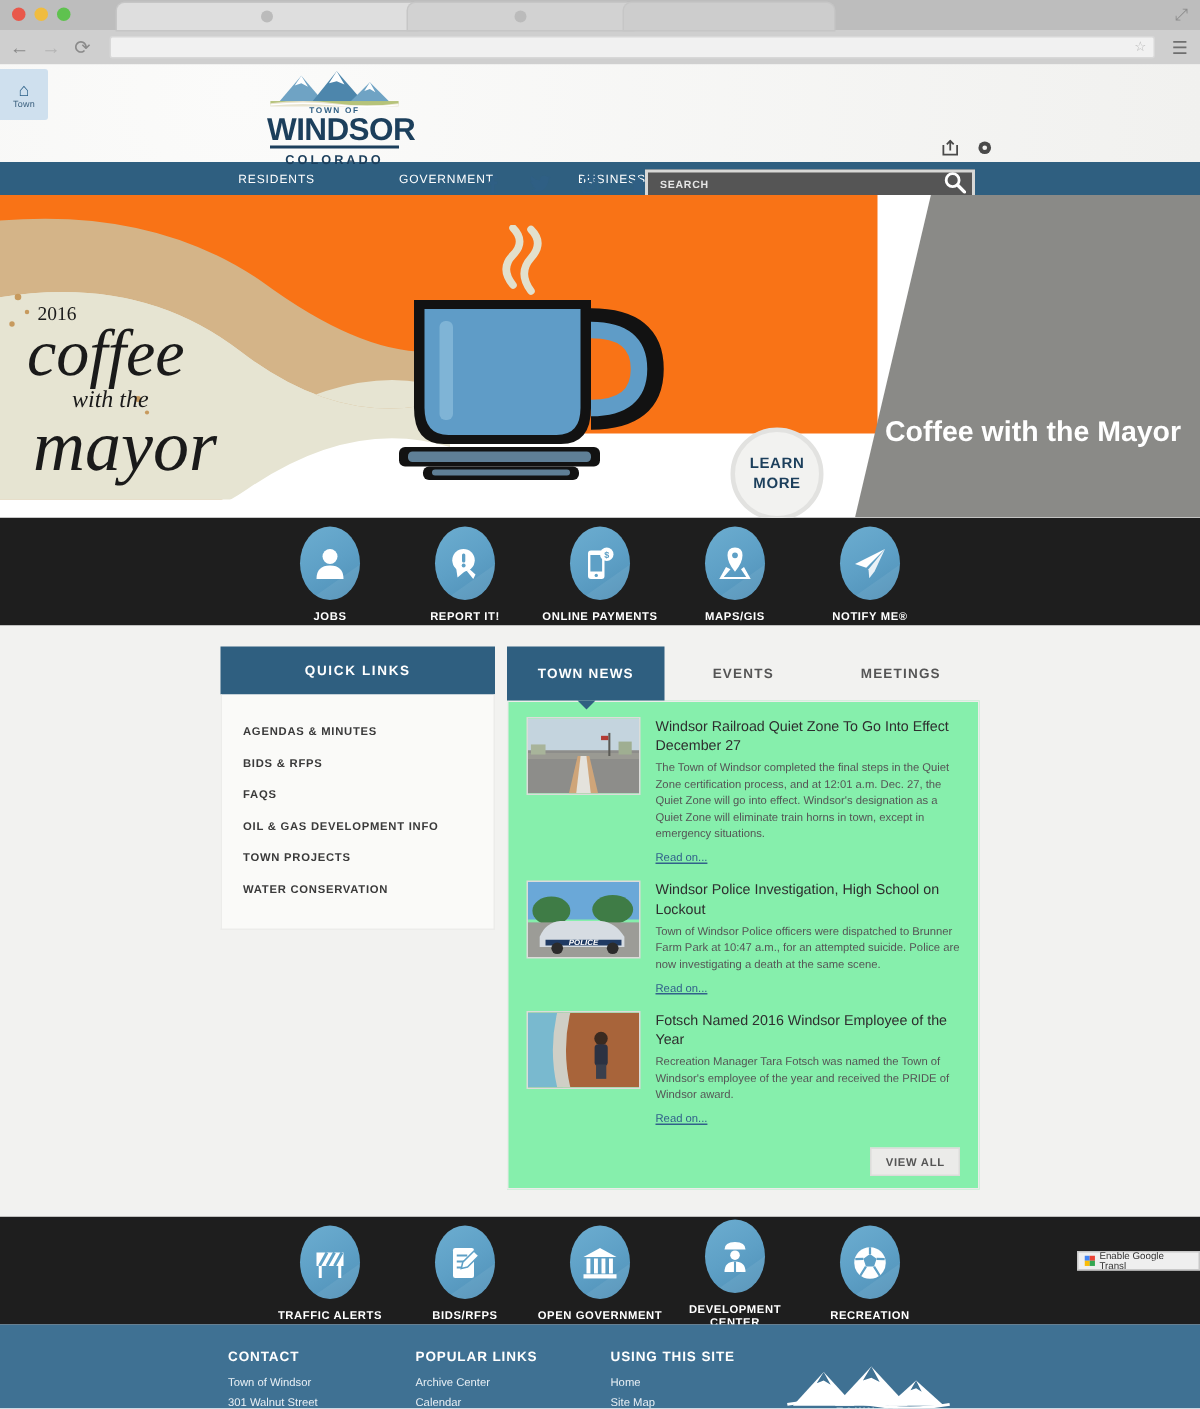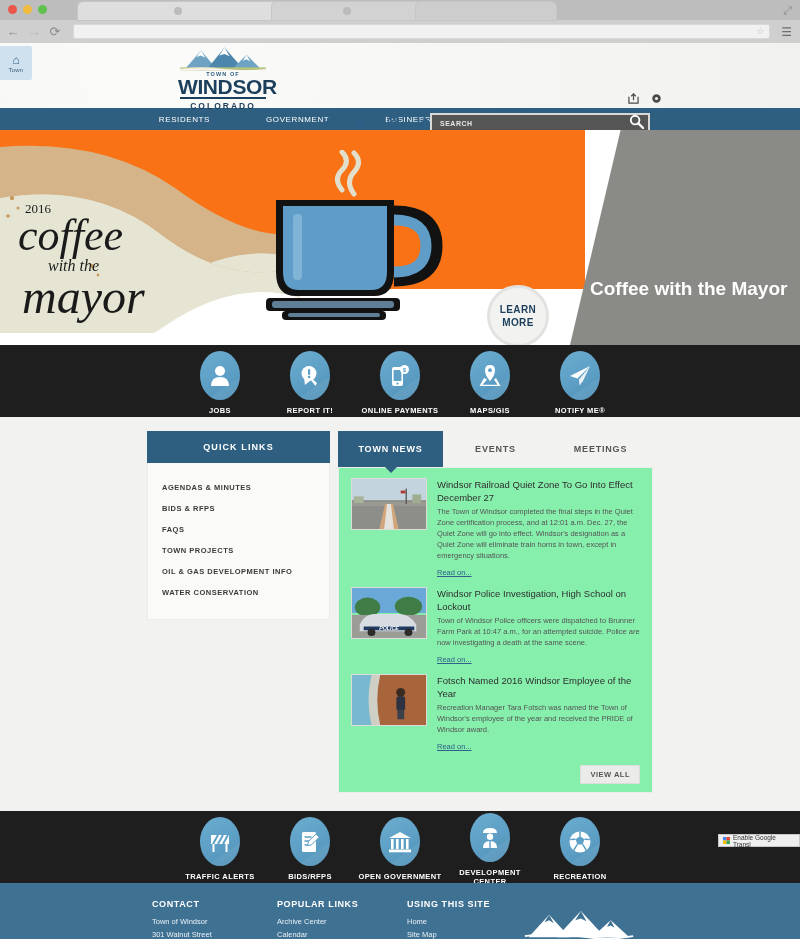--- a/index.html
+++ b/index.html
@@ -417,22 +417,22 @@
   </div>
 
   <div class="content">
 
     <div class="quicklinks">
       <div class="ql-head">QUICK LINKS</div>
       <div class="ql-body">
         <div class="ql-item">AGENDAS &amp; MINUTES</div>
         <div class="ql-item">BIDS &amp; RFPS</div>
         <div class="ql-item">FAQS</div>
+        <div class="ql-item">OIL &amp; GAS DEVELOPMENT INFO</div>
         <div class="ql-item">TOWN PROJECTS</div>
-        <div class="ql-item">OIL &amp; GAS DEVELOPMENT INFO</div>
         <div class="ql-item">WATER CONSERVATION</div>
       </div>
     </div>
 
     <div class="newsbox">
       <div class="tabsrow">
         <div class="newstab active">TOWN NEWS</div>
         <div class="newstab">EVENTS</div>
         <div class="newstab">MEETINGS</div>
       </div>

